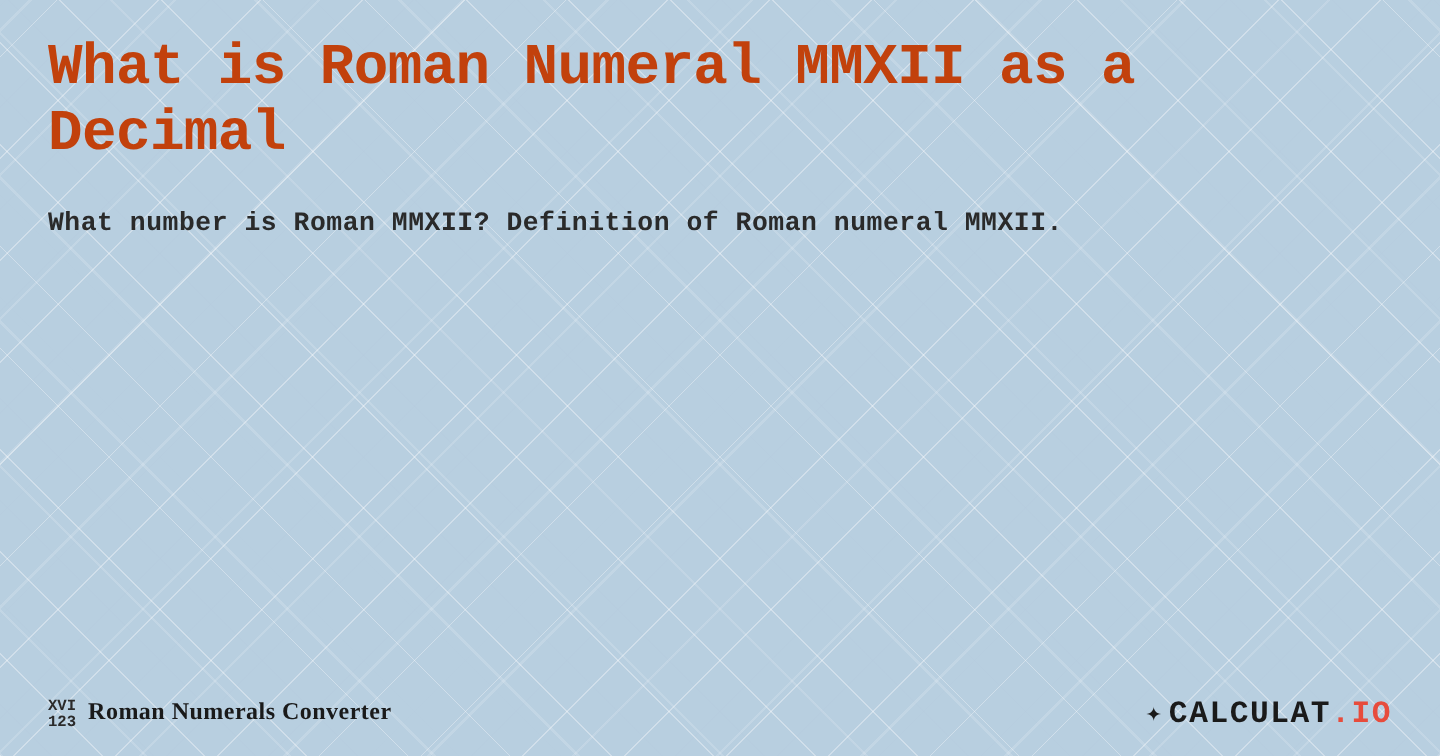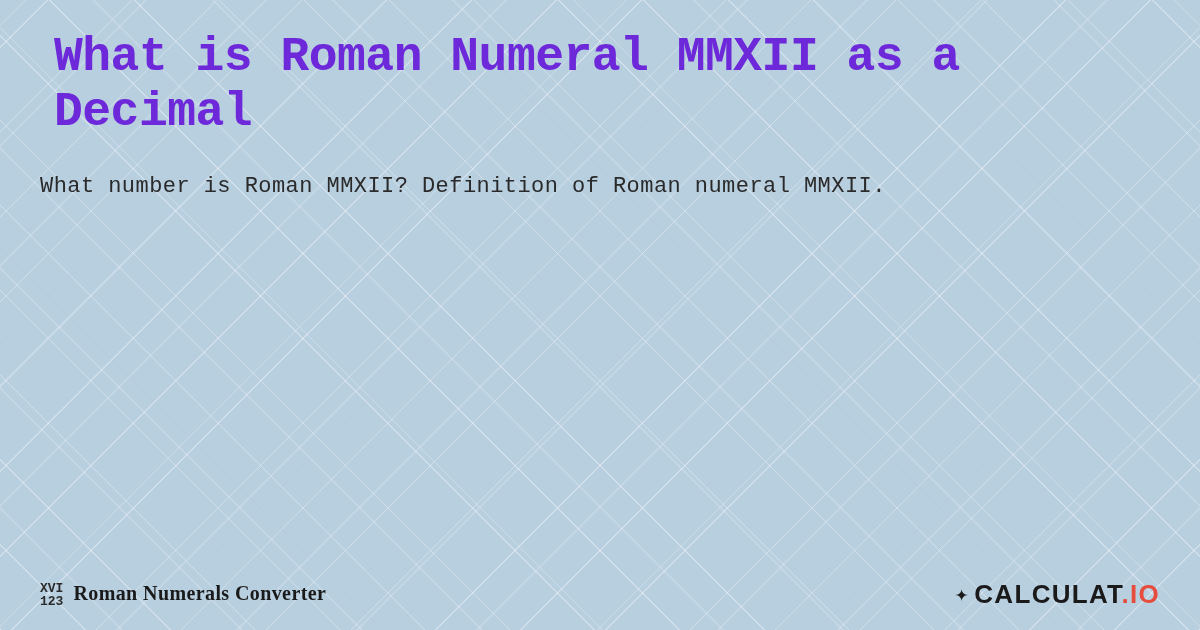--- a/index.html
+++ b/index.html
@@ -75,31 +75,30 @@
     .content {
       position: relative;
       z-index: 10;
       padding: 30px 40px 20px 40px;
     }
 
     .main-title {
       font-family: 'Courier New', Courier, monospace;
       font-size: 48px;
       font-weight: 900;
-      color: #6d28d9;
+      color: #c2410c;
       line-height: 1.15;
       margin-bottom: 30px;
       letter-spacing: -0.5px;
-      margin-left: 14px;
     }
 
     .subtitle {
       font-family: 'Courier New', Courier, monospace;
       font-size: 22px;
-      font-weight: 400;
+      font-weight: 700;
       color: #2a2a2a;
       line-height: 1.5;
       margin-bottom: 60px;
       letter-spacing: 0.02em;
     }
 
     .result-line {
       font-family: 'Courier New', Courier, monospace;
       font-size: 32px;
       font-weight: 900;
@@ -156,21 +155,21 @@
       align-items: center;
       gap: 6px;
     }
 
     .calc-icon {
       font-size: 22px;
       color: #1a1a1a;
     }
 
     .calculat-text {
-      font-family: Liberation Sans, sans-serif;
+      font-family: Liberation Mono, monospace;
       font-size: 26px;
       font-weight: 700;
       color: #1a1a1a;
       letter-spacing: 0.05em;
     }
 
     .calculat-text .dot-io {
       color: #e74c3c;
     }
   </style>

